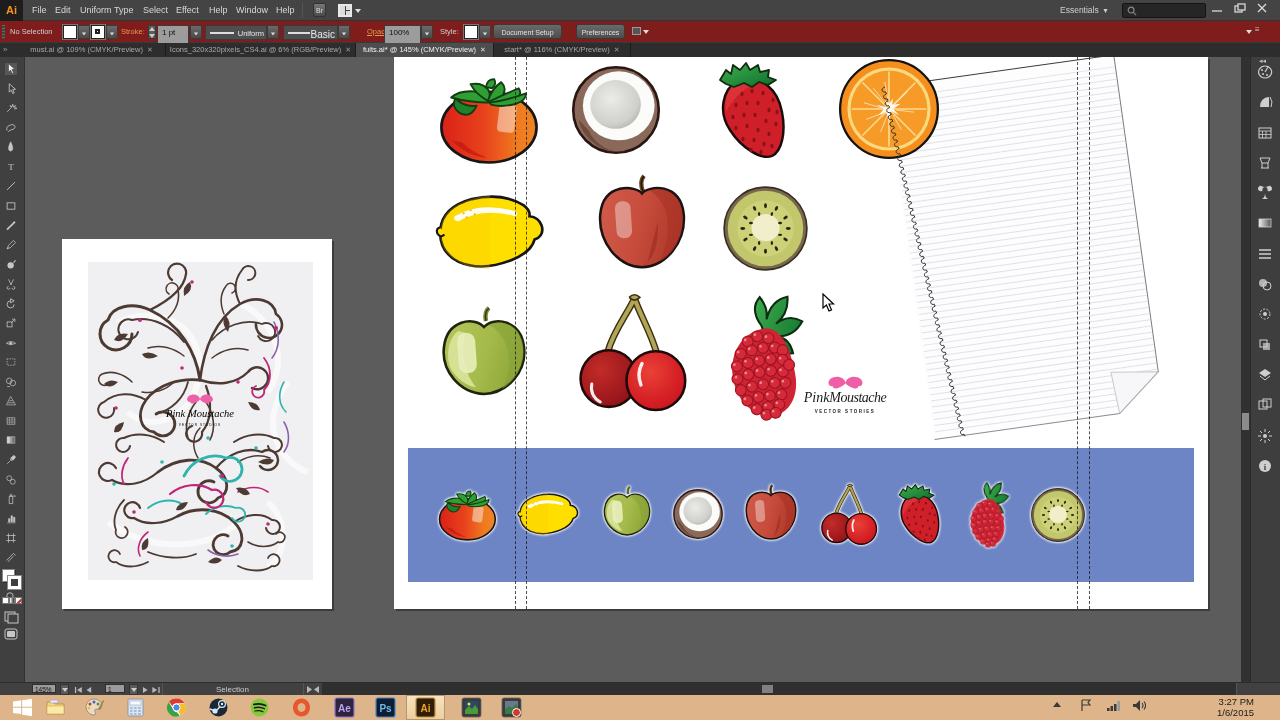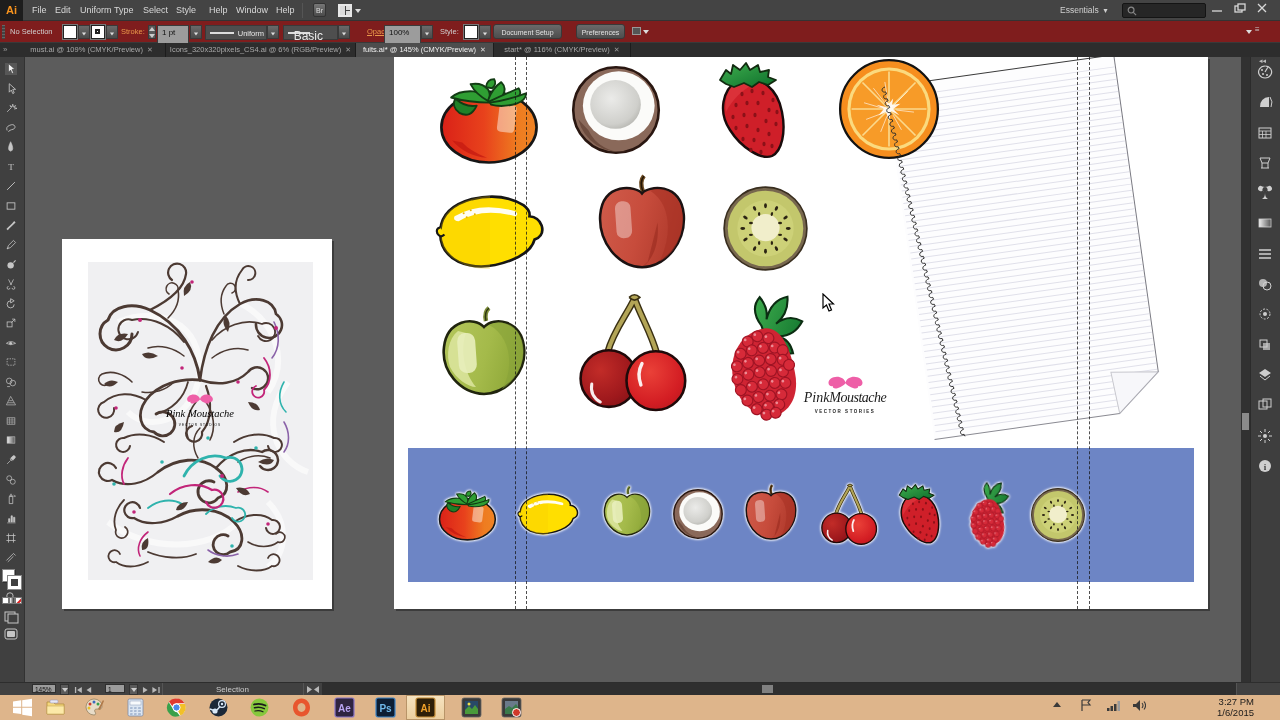--- a/index.html
+++ b/index.html
@@ -320,21 +320,21 @@
 </svg>
 <div id="app">
 
   <div id="menubar">
     <div id="ailogo">Ai</div>
     <div class="menuitem" style="left:32px">File</div>
     <div class="menuitem" style="left:55px">Edit</div>
     <div class="menuitem" style="left:80px">Uniform</div>
     <div class="menuitem" style="left:114px">Type</div>
     <div class="menuitem" style="left:143px">Select</div>
-    <div class="menuitem" style="left:176px">Style</div>
+    <div class="menuitem" style="left:176px">Effect</div>
     <div class="menuitem" style="left:209px">Help</div>
     <div class="menuitem" style="left:236px">Window</div>
     <div class="menuitem" style="left:276px">Help</div>
     <div class="sep" style="left:302px"></div>
     <div id="brbtn">Br</div>
     <div id="wsicon">
         <div class="p1"></div>
         <div class="p2"></div>
         <div class="p3"></div>
       </div>
@@ -371,21 +371,21 @@
       </svg>
     <div class="field" style="left:157px;width:32px">1 pt</div>
     <div class="ddbtn" style="left:190px"><span class="dar" style="transform:scale(.7)"></span></div>
     <div class="linedd" style="left:205px;width:62px">
         <div class="ln" style="width:24px"></div>
         <div style="position:absolute;right:2px;top:3px;color:#e8e8e8;font-size:7.5px">Uniform</div>
       </div>
     <div class="ddbtn" style="left:267px"><span class="dar" style="transform:scale(.7)"></span></div>
     <div class="linedd" style="left:283px;width:55px">
         <div class="ln" style="width:22px"></div>
-        <div style="position:absolute;right:14px;top:3px;color:#e8e8e8;font-size:12px">Basic</div>
+        <div style="position:absolute;right:2px;top:3px;color:#e8e8e8;font-size:10px">Basic</div>
       </div>
     <div class="ddbtn" style="left:338px"><span class="dar" style="transform:scale(.7)"></span></div>
     <div class="cb orange" style="left:367px;text-decoration:underline">Opacity:</div>
     <div class="field" style="left:384px;width:37px">100%</div>
     <div class="ddbtn" style="left:421px"><span class="dar" style="transform:scale(.7)"></span></div>
     <div class="cb" style="left:440px">Style:</div>
     <div class="swatch" style="left:464px"></div>
     <div class="ddbtn" style="left:479px"><span class="dar" style="transform:scale(.7)"></span></div>
     <div class="cbtn" style="left:493px;width:69px;line-height:15px">Document Setup</div>
     <div class="cbtn" style="left:576px;width:49px;line-height:15px">Preferences</div>

